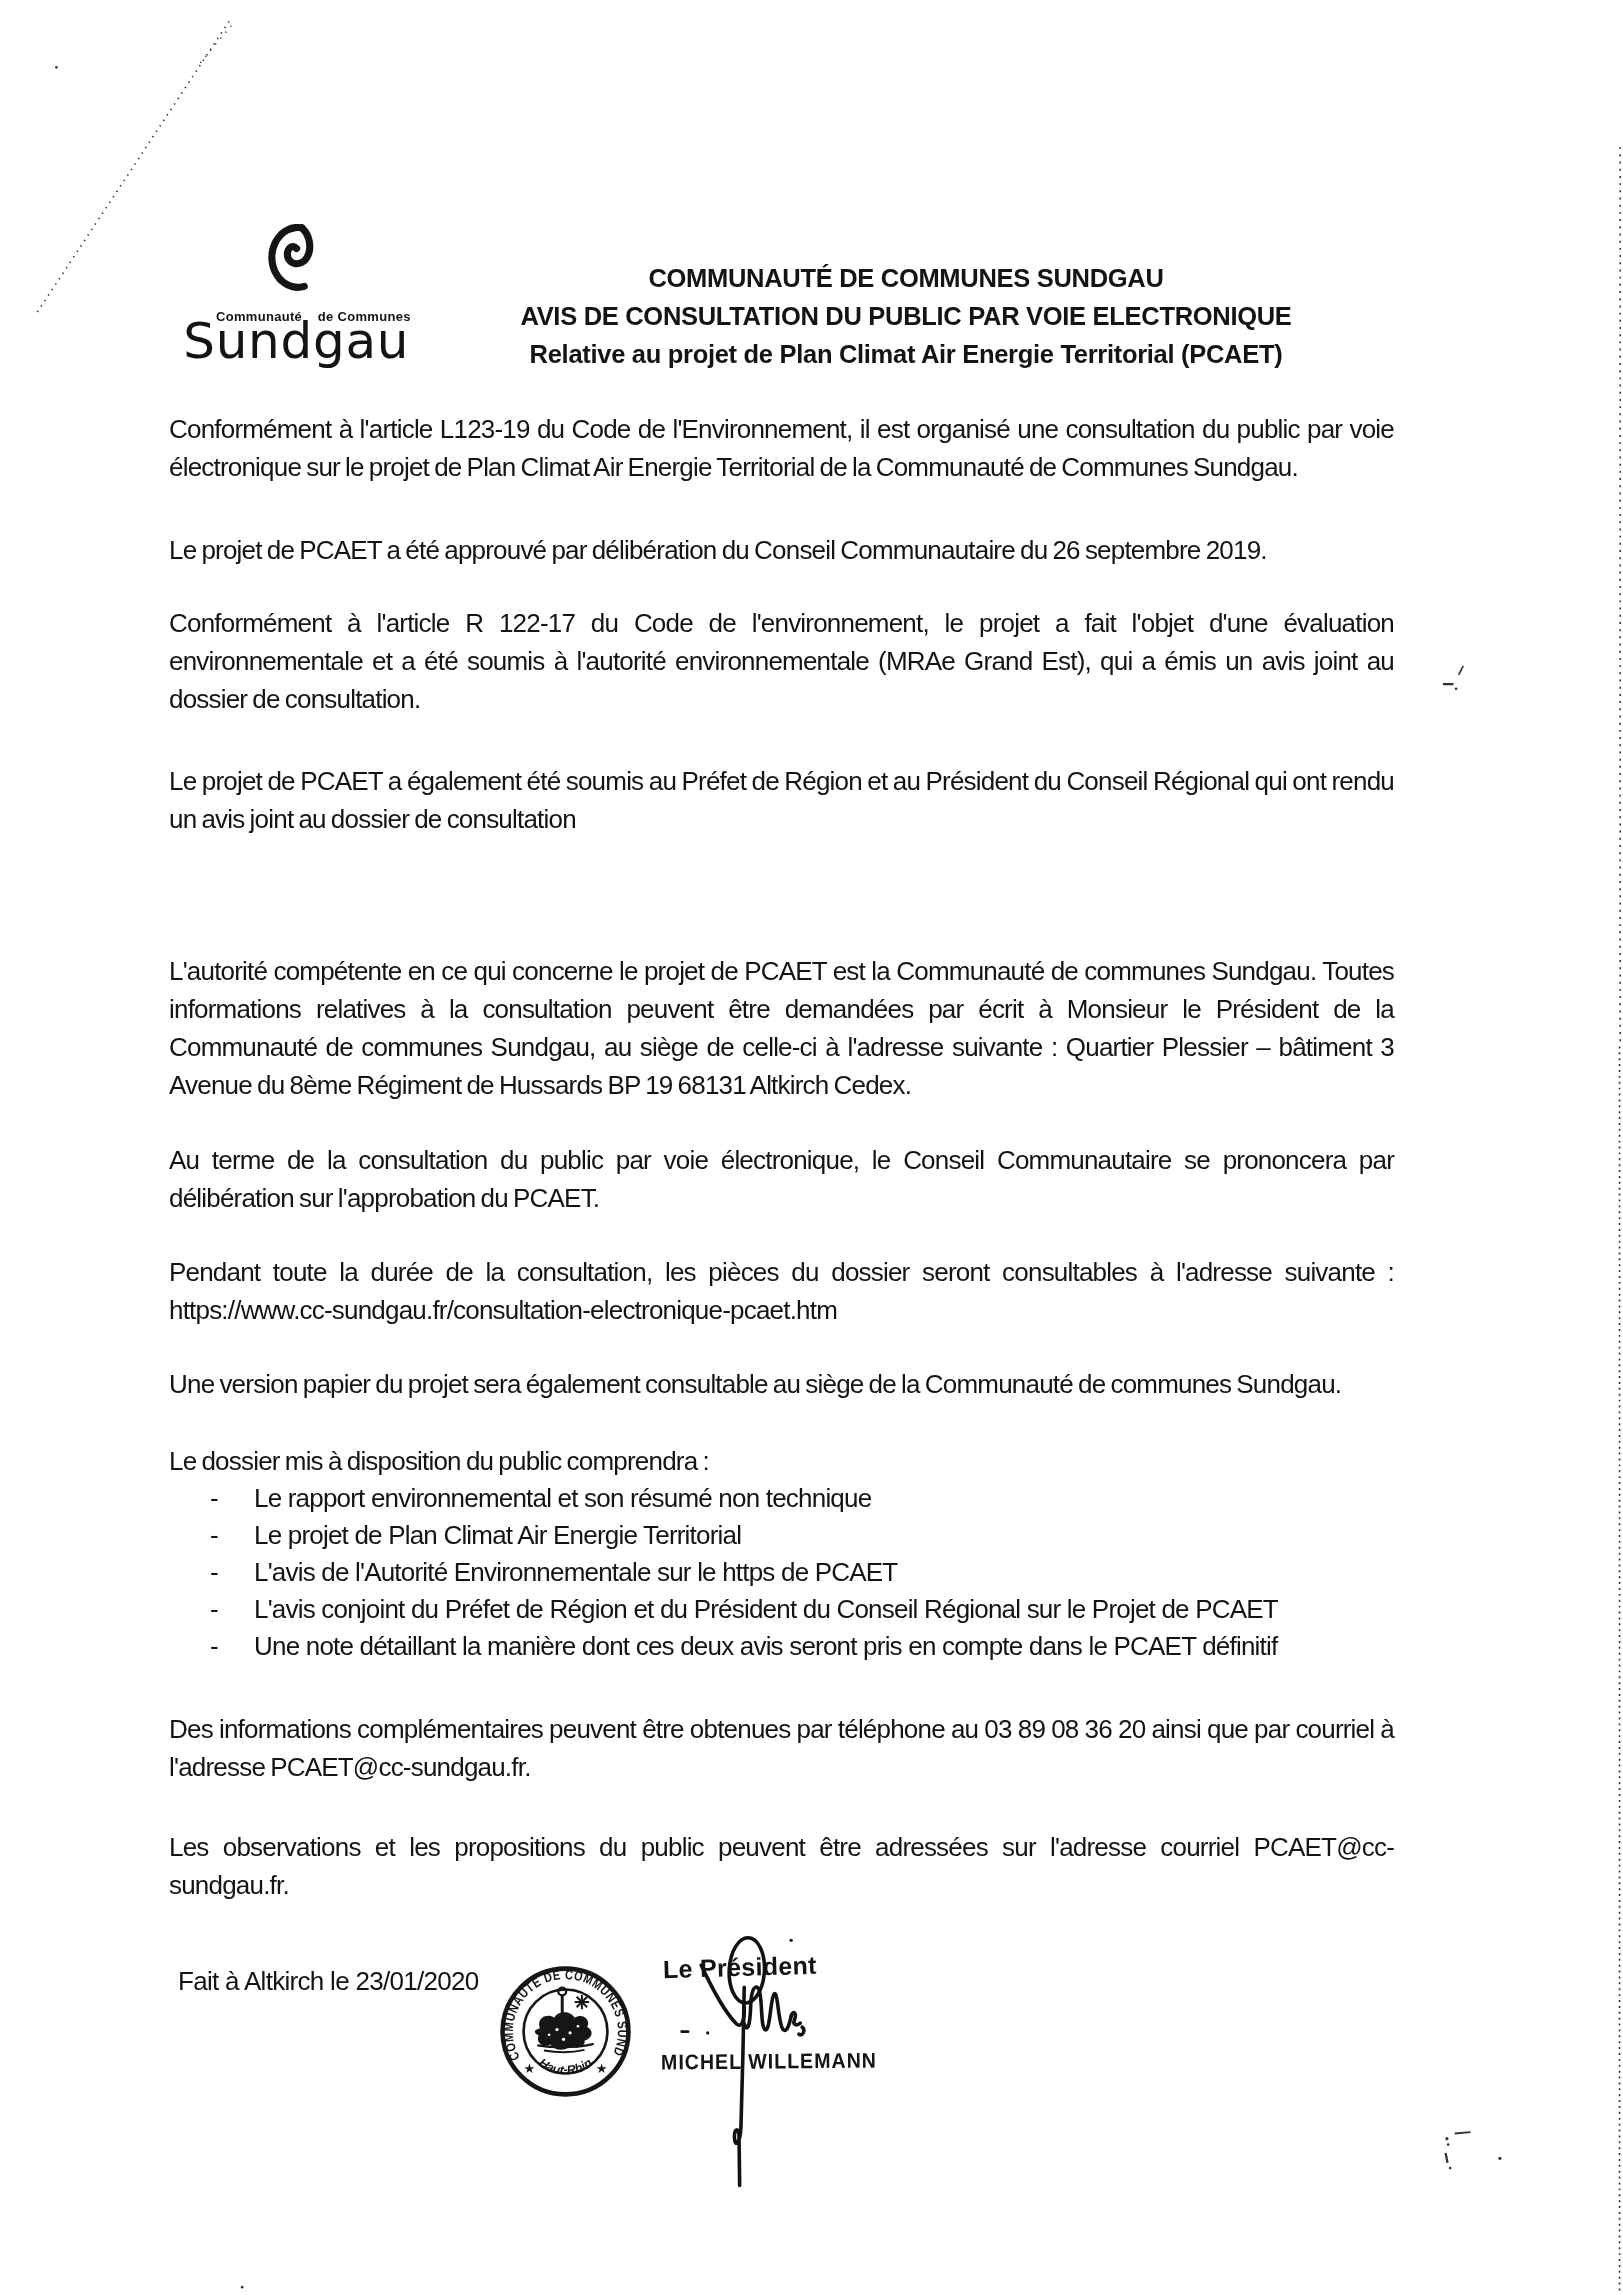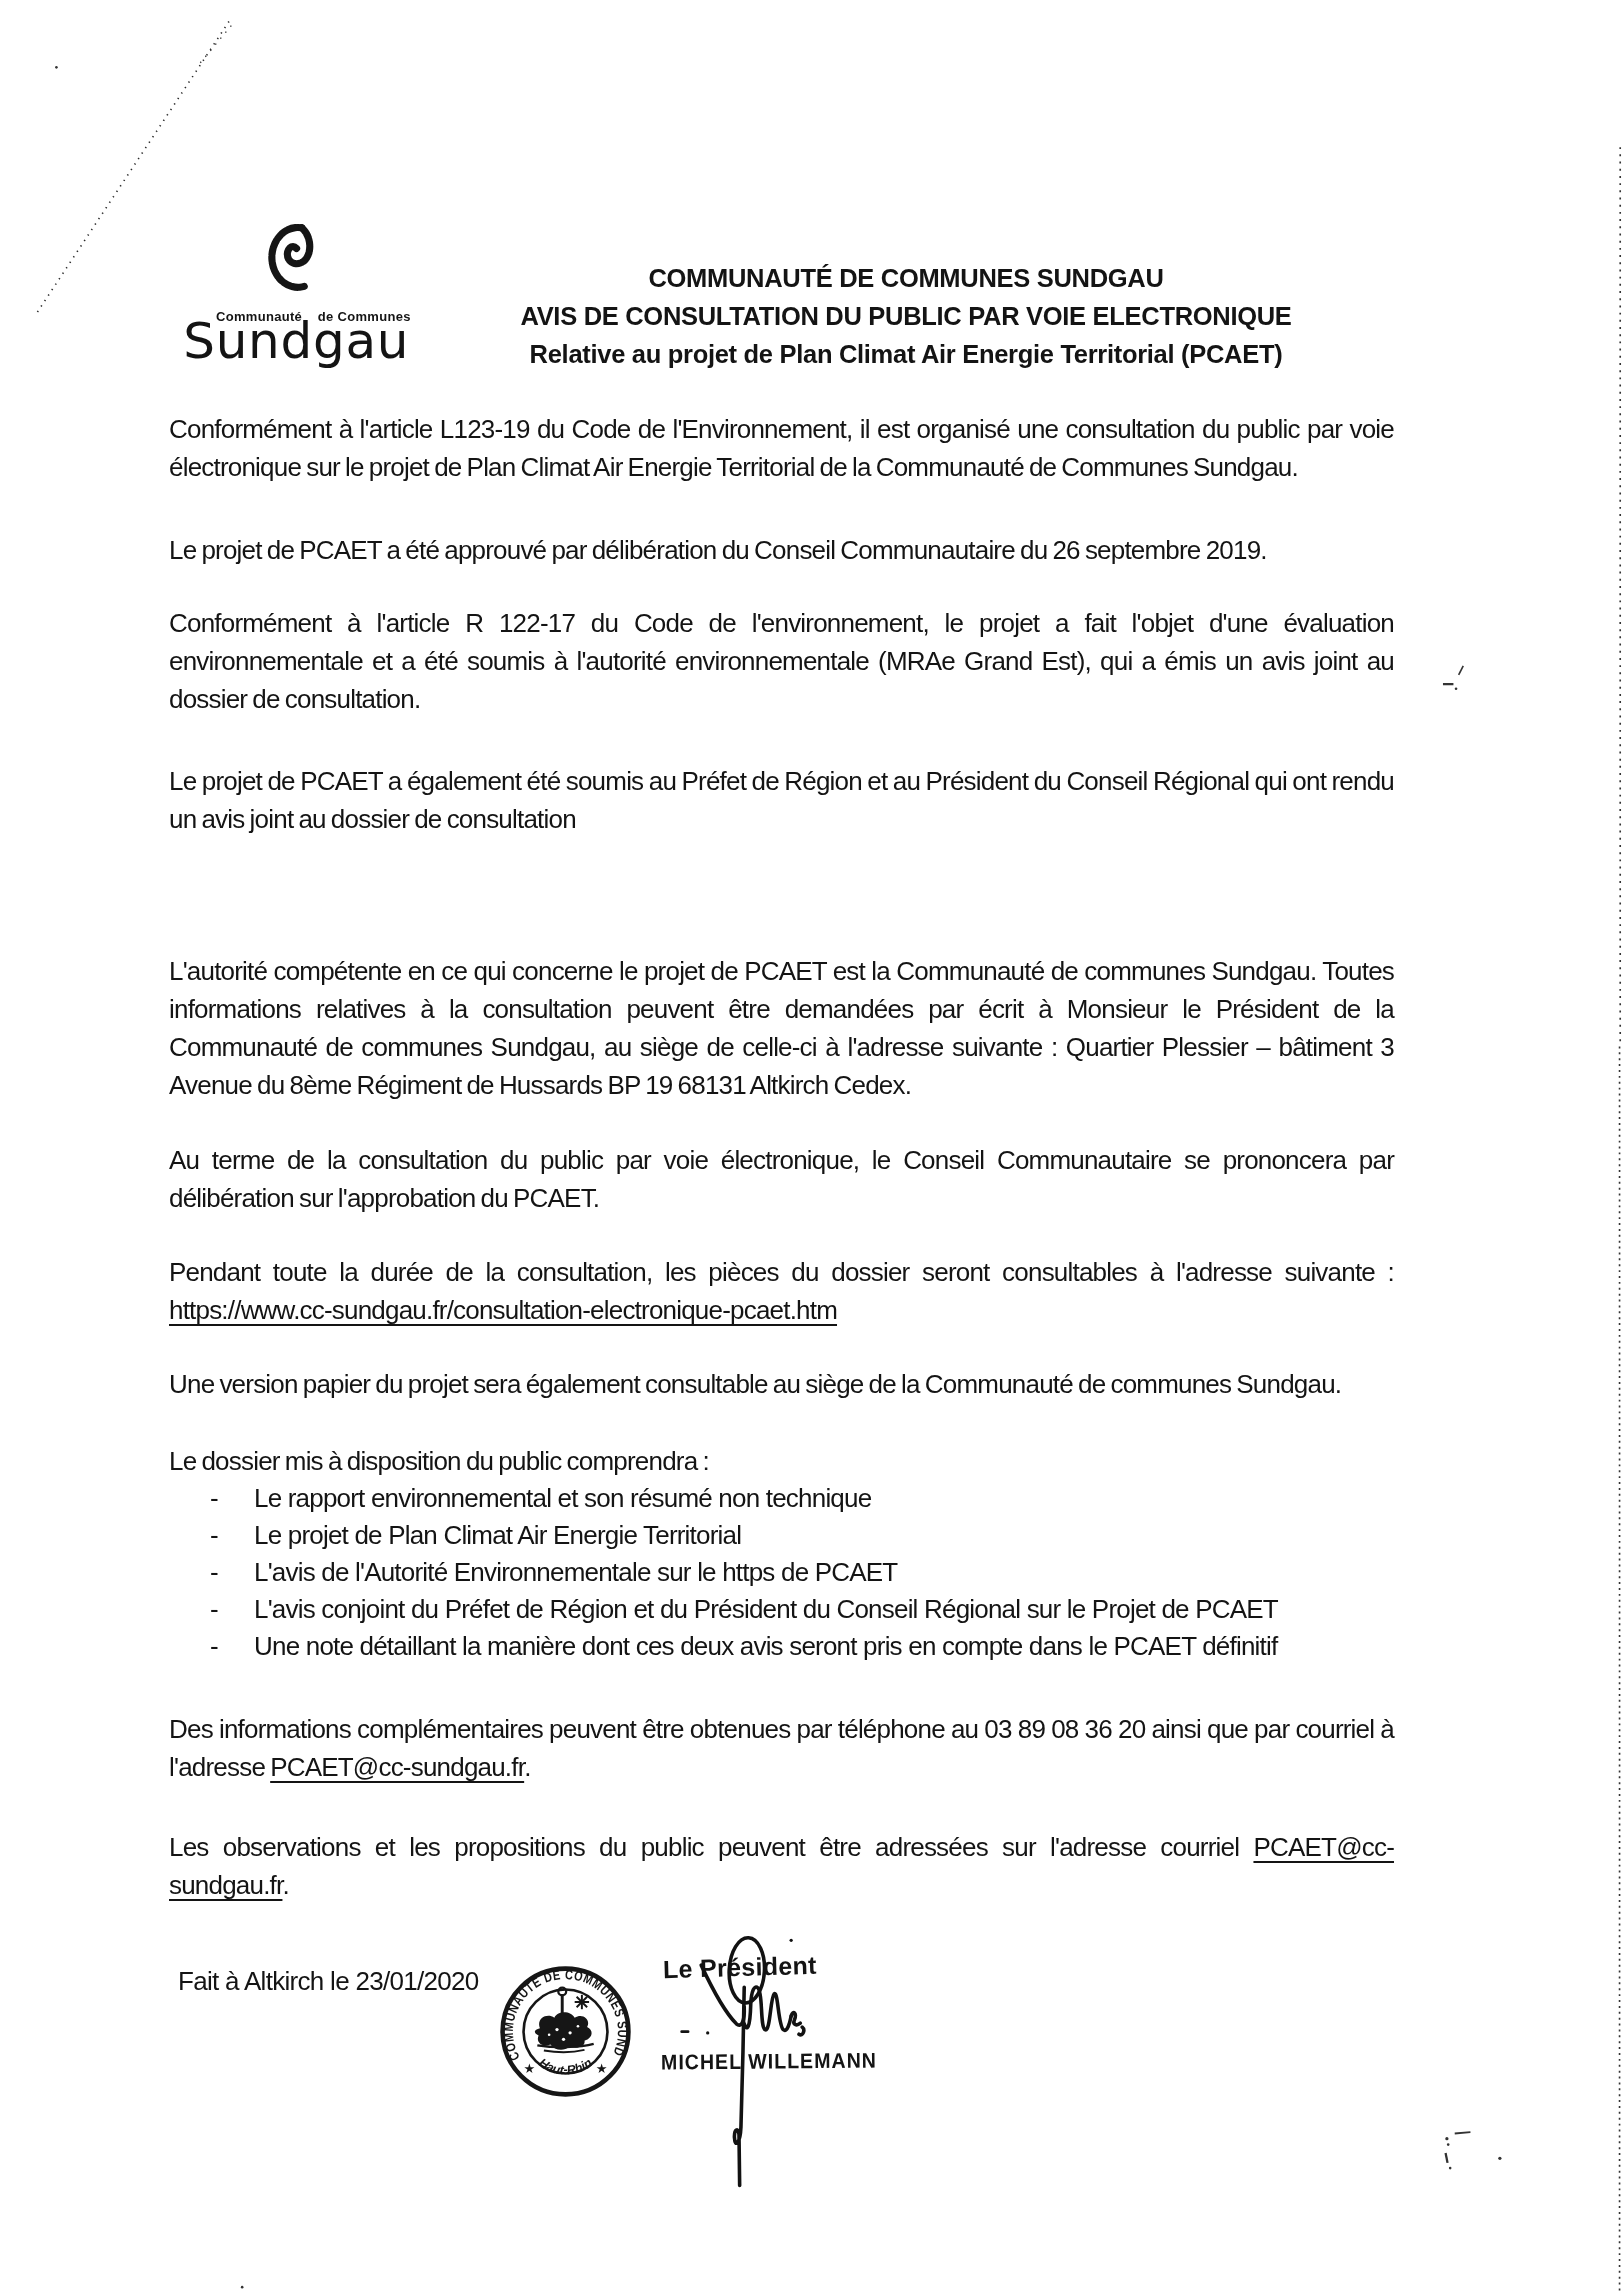--- a/index.html
+++ b/index.html
@@ -17,21 +17,21 @@
     font-size:50px;letter-spacing:0.7px;}
   
   .title{position:absolute;left:425px;top:259px;width:962px;text-align:center;
     font-weight:bold;font-size:25.5px;line-height:38px;letter-spacing:-0.3px;}
   
   .para{position:absolute;left:169px;width:1225px;margin:0;
     font-size:26px;line-height:38px;letter-spacing:-0.8px;word-spacing:-1.3px;
     text-align:justify;text-align-last:left;}
   .single{text-align:center;}
   .bold{font-weight:bold;}
-  .link{color:inherit;text-decoration:underline;text-decoration-thickness:2.3px;
+  .link{color:inherit;text-decoration-thickness:2.3px;
     text-underline-offset:4.6px;cursor:pointer;}
   .block-link{display:inline-block;margin-top:0;}
   ul.doc-list{position:absolute;left:169px;top:1480px;width:1225px;margin:0;padding:0;
     list-style:none;font-size:26px;line-height:37px;letter-spacing:-0.8px;}
   ul.doc-list li{position:relative;padding-left:85px;}
   ul.doc-list li::before{content:"-";position:absolute;left:41px;}
   
   .date-line{position:absolute;left:178px;top:1966px;font-size:26px;letter-spacing:-0.7px;}
   .president{position:absolute;left:663px;top:1953px;font-size:25px;font-weight:bold;
     letter-spacing:0.3px;transform:rotate(-1.6deg);z-index:6;}

